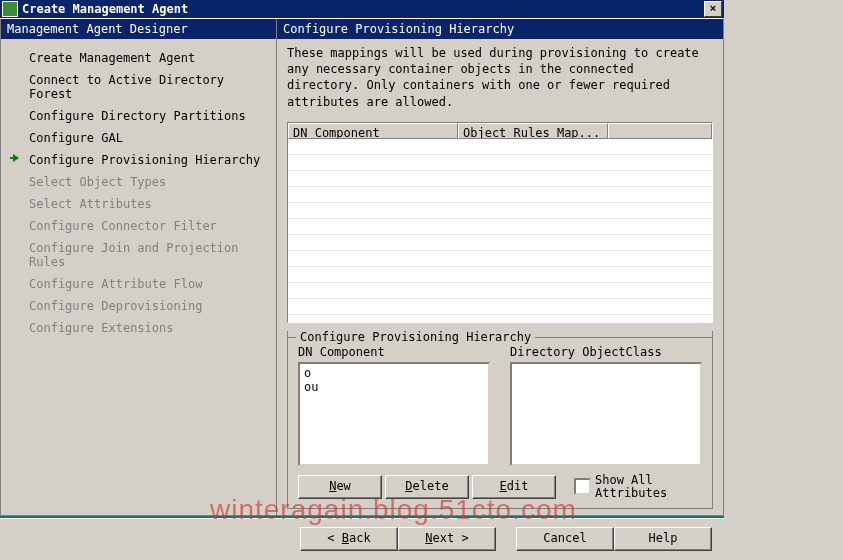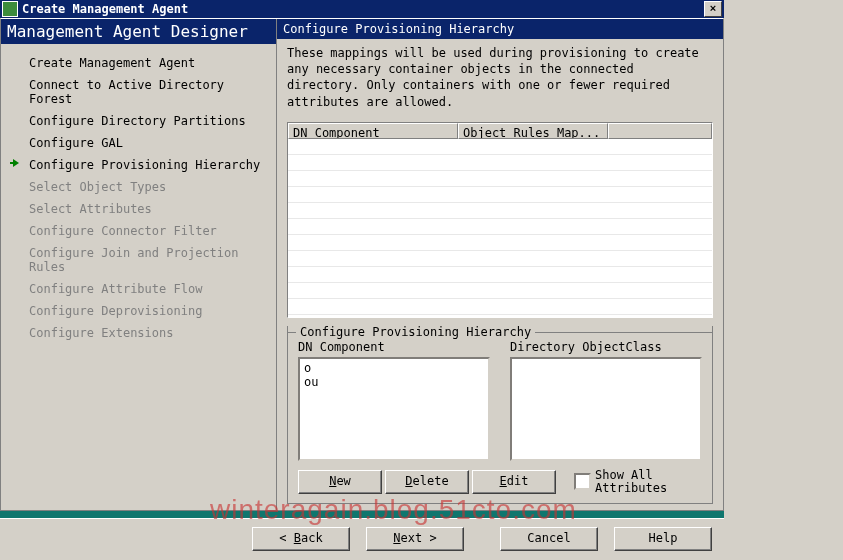--- a/index.html
+++ b/index.html
@@ -4,21 +4,21 @@
 <style>
   html,body{margin:0;padding:0;font-family:"SimSun","NSimSun","MS Sans Serif",monospace;font-size:12px;background:#d4d0c8;}
   .window{width:724px;height:560px;position:relative;background:#d4d0c8;display:flex;flex-direction:column;box-sizing:border-box;}
   .titlebar{background:#0a246a;color:#fff;height:18px;line-height:18px;display:flex;align-items:center;padding:0 2px;font-weight:bold;font-size:12px;}
   .titleicon{width:14px;height:14px;background:#3c8c3c;border:1px solid #fff;margin-right:4px;}
   .titletxt{flex:1;}
   .titlebtns{display:flex;}
   .titlebtn{width:16px;height:14px;background:#d4d0c8;border:1px solid #fff;border-right-color:#404040;border-bottom-color:#404040;margin-left:2px;font-size:11px;line-height:12px;text-align:center;color:#000;font-family:Arial;}
   .content{flex:1;display:flex;border:1px solid #808080;border-top:1px solid #fff;margin-top:0;}
   .leftpanel{width:275px;display:flex;flex-direction:column;}
-  .lefthdr{background:#0a246a;color:#fff;padding:3px 6px;font-size:16px;}
+  .lefthdr{background:#0a246a;color:#fff;padding:3px 6px;font-size:12px;}
   .steps{padding:8px 4px;}
   .step{padding:4px 4px 4px 24px;position:relative;color:#000;}
   .step.current::before{content:"";position:absolute;left:8px;top:5px;width:0;height:0;border-top:4px solid transparent;border-bottom:4px solid transparent;border-left:6px solid #008000;}
   .step.current::after{content:"";position:absolute;left:5px;top:8px;width:6px;height:2px;background:#008000;}
   .step.disabled{color:#808080;}
   .rightpanel{flex:1;display:flex;flex-direction:column;border-left:1px solid #808080;}
   .righthdr{background:#0a246a;color:#fff;padding:3px 6px;font-size:12px;}
   .rightbody{padding:6px 10px 6px 10px;flex:1;display:flex;flex-direction:column;}
   .desc{color:#000;line-height:1.35;margin-bottom:12px;}
   .tablewrap{border:1px solid #808080;border-right-color:#fff;border-bottom-color:#fff;background:#fff;flex:1;min-height:160px;display:flex;flex-direction:column;}
@@ -32,21 +32,21 @@
   .twocol{display:flex;gap:20px;margin-top:4px;}
   .col{flex:1;display:flex;flex-direction:column;}
   .collabel{margin-bottom:3px;}
   .listbox{border:2px inset #d4d0c8;background:#fff;height:96px;padding:2px 4px;overflow:auto;}
   .listitem{line-height:14px;}
   .btnrow{display:flex;align-items:center;margin-top:8px;gap:3px;}
   .btn{min-width:66px;height:22px;background:#d4d0c8;border:1px solid #fff;border-right-color:#404040;border-bottom-color:#404040;box-shadow:inset -1px -1px 0 #808080,inset 1px 1px 0 #d4d0c8;text-align:center;line-height:20px;padding:0 8px;font-size:12px;}
   .btn u{text-decoration:underline;}
   .chkwrap{display:flex;align-items:center;gap:4px;margin-left:15px;}
   .chkbox{width:13px;height:13px;background:#fff;border:2px inset #d4d0c8;}
-  .footer{height:42px;border-top:7px solid #0f766e;box-shadow:inset 0 1px 0 #fff;display:flex;align-items:center;justify-content:flex-end;gap:16px;padding:0 12px;}
+  .footer{height:42px;border-top:2px solid #0f766e;box-shadow:inset 0 1px 0 #fff;display:flex;align-items:center;justify-content:flex-end;gap:0;padding:0 12px;}
   .footer .btn{min-width:80px;}
   .watermark{position:absolute;left:210px;bottom:34px;font-family:Liberation Sans, sans-serif;font-size:28px;color:rgba(200,50,50,0.62);letter-spacing:1px;pointer-events:none;}
 </style>
 </head>
 <body>
 
 <div class="window">
 
   <div class="titlebar">
     <div class="titleicon"></div>

